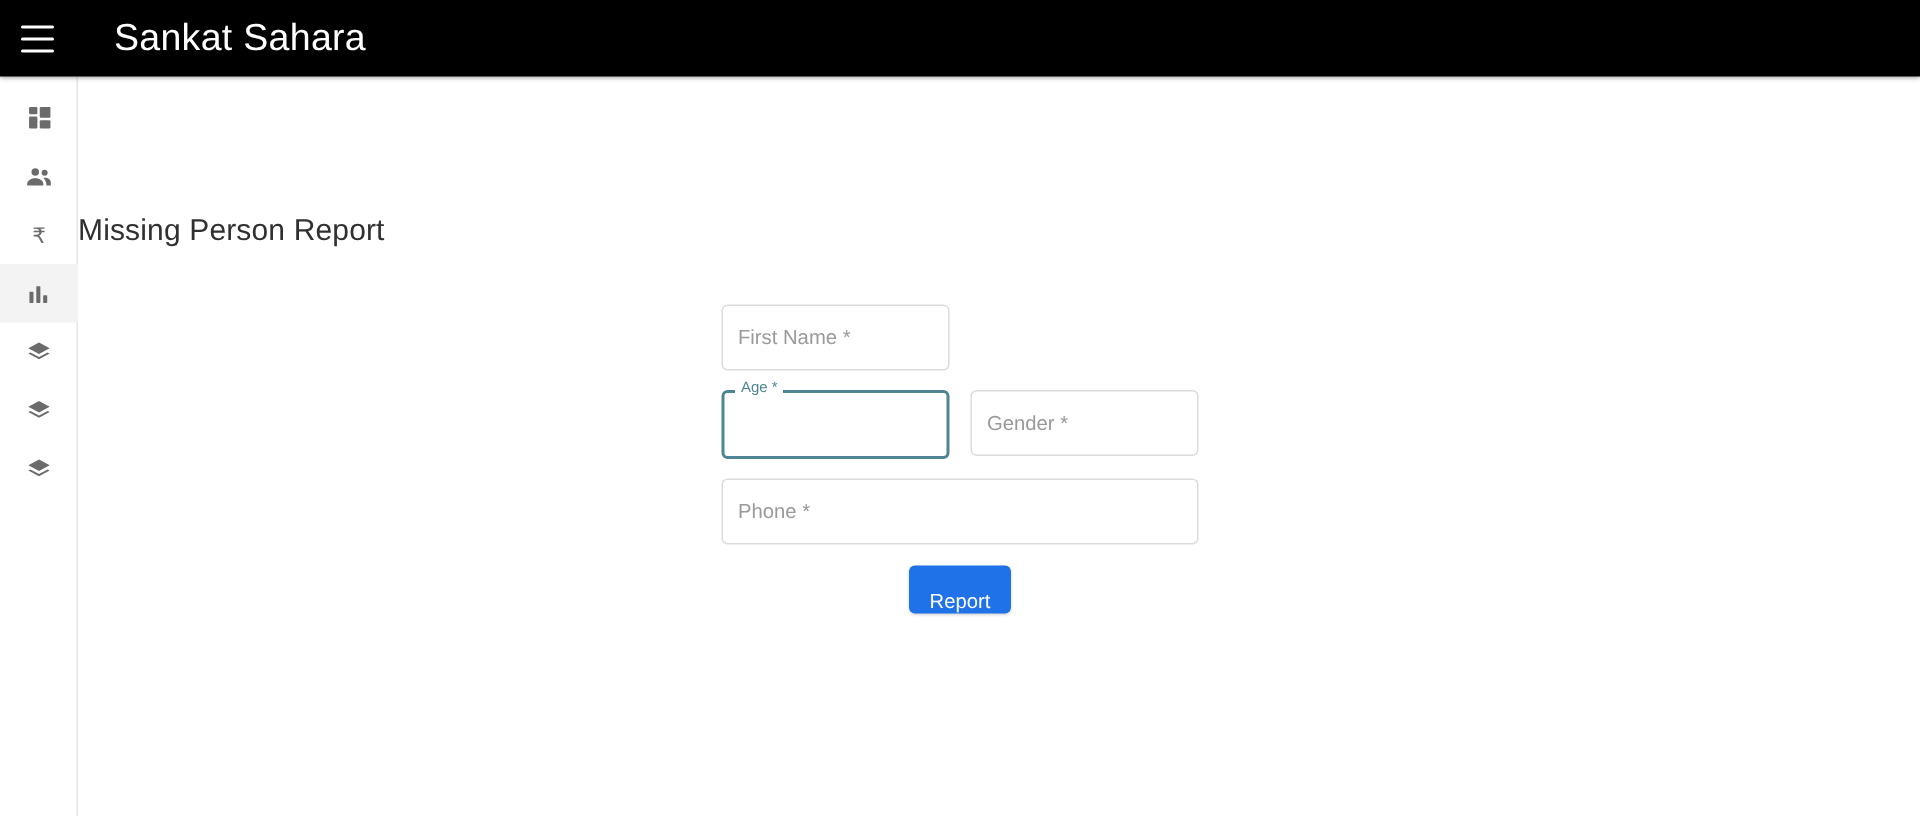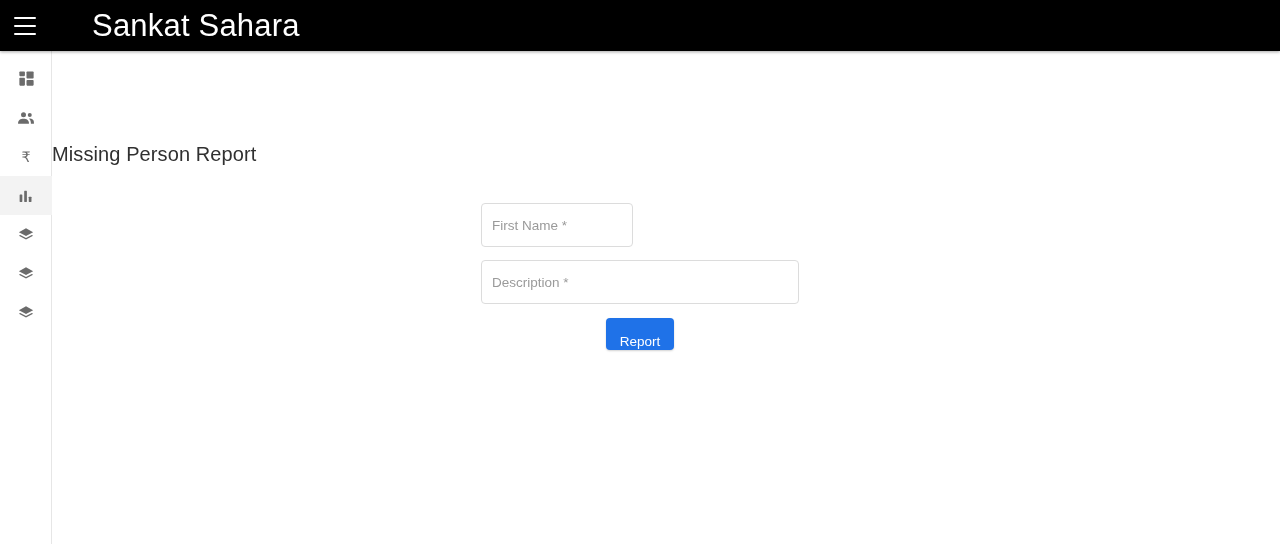--- a/index.html
+++ b/index.html
@@ -25,23 +25,23 @@
   .hamburger {
     width: 24px; height: 18px;
     margin-left: 14px;
     display: flex; flex-direction: column; justify-content: space-between;
     cursor: pointer;
   }
   .hamburger span {
     display: block; height: 2px; width: 22px; background: #ffffff; border-radius: 1px;
   }
   .app-title {
-    margin-left: 54px;
+    margin-left: 38px;
     color: #ffffff;
-    font-size: 31px;
+    font-size: 25px;
     font-weight: 400;
     letter-spacing: 0.2px;
     line-height: 1;
     white-space: nowrap;
   }
 
   
   .sidebar {
     position: absolute; top: 51px; left: 0;
     width: 52px; height: 493px;
@@ -232,27 +232,37 @@
 
     <div class="form-wrap">
 
       <div class="row">
         <div class="field half">
           <div class="box"></div>
           <div class="ph">First Name *</div>
         </div>
       </div>
 
-
+      <div class="row">
+        <div class="field half focused">
+          <div class="box"></div>
+          <div class="notch">Age *</div>
+        </div>
+        <div class="field half">
+          <div class="box"></div>
+          <div class="ph">Gender *</div>
+        </div>
+      </div>
 
 
       <div class="field full">
         <div class="box"></div>
-        <div class="ph">Description *</div>
-      </div>
+        <div class="ph">Phone *</div>
+      </div>
+
 
       <div class="btn-row">
         <button class="report-btn">Report</button>
       </div>
 
     </div>
   </div>
 </div>
 
 </body></html>

